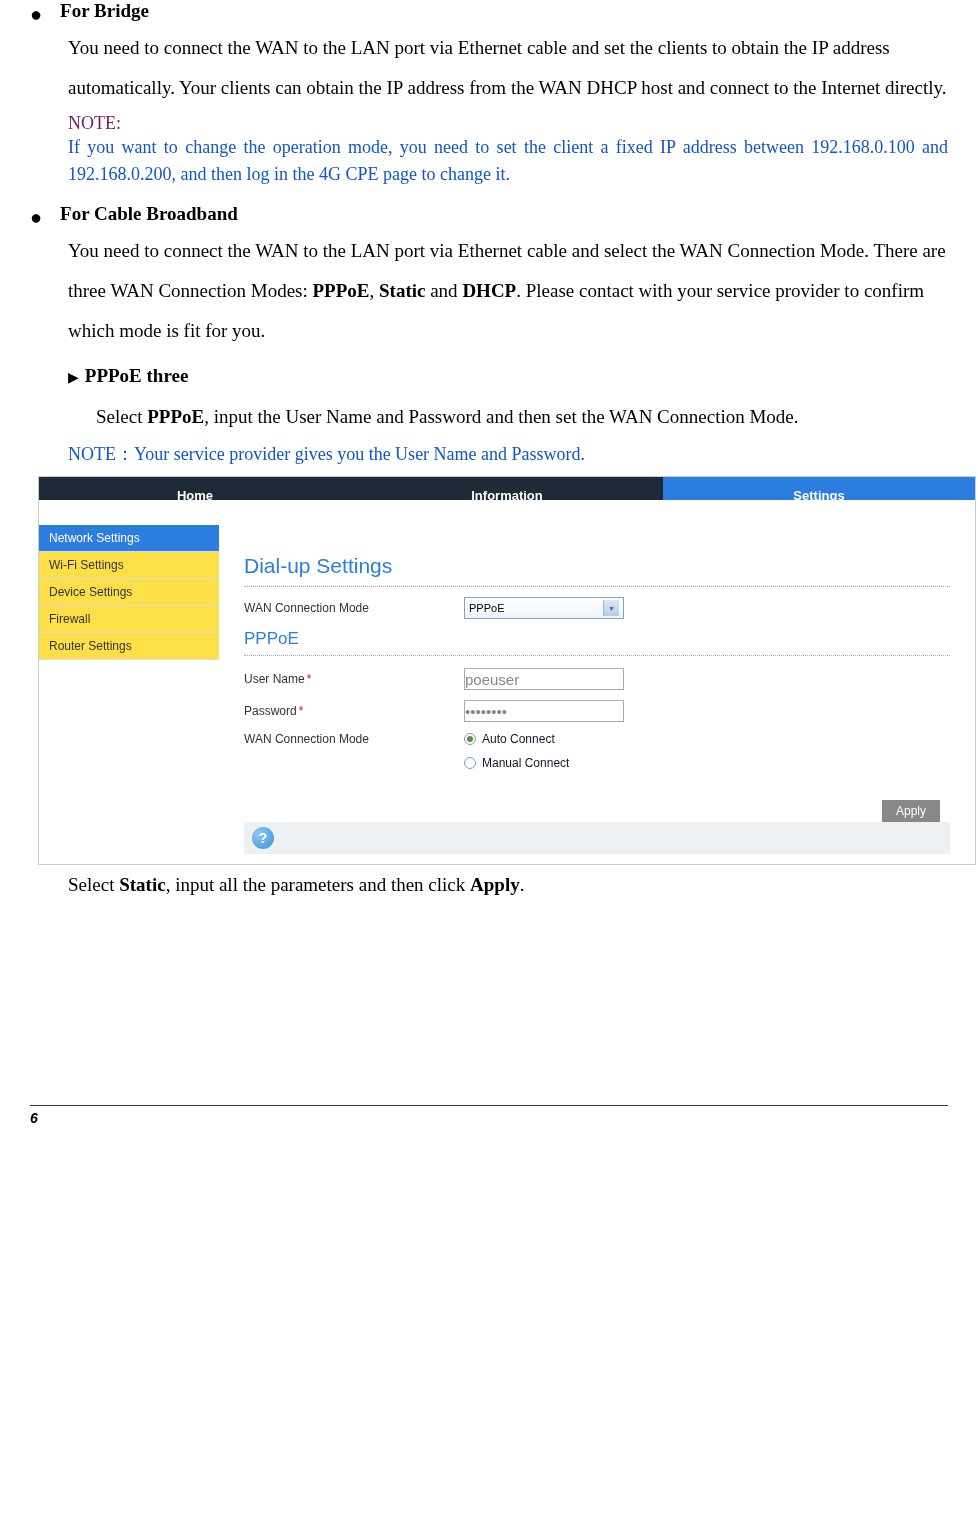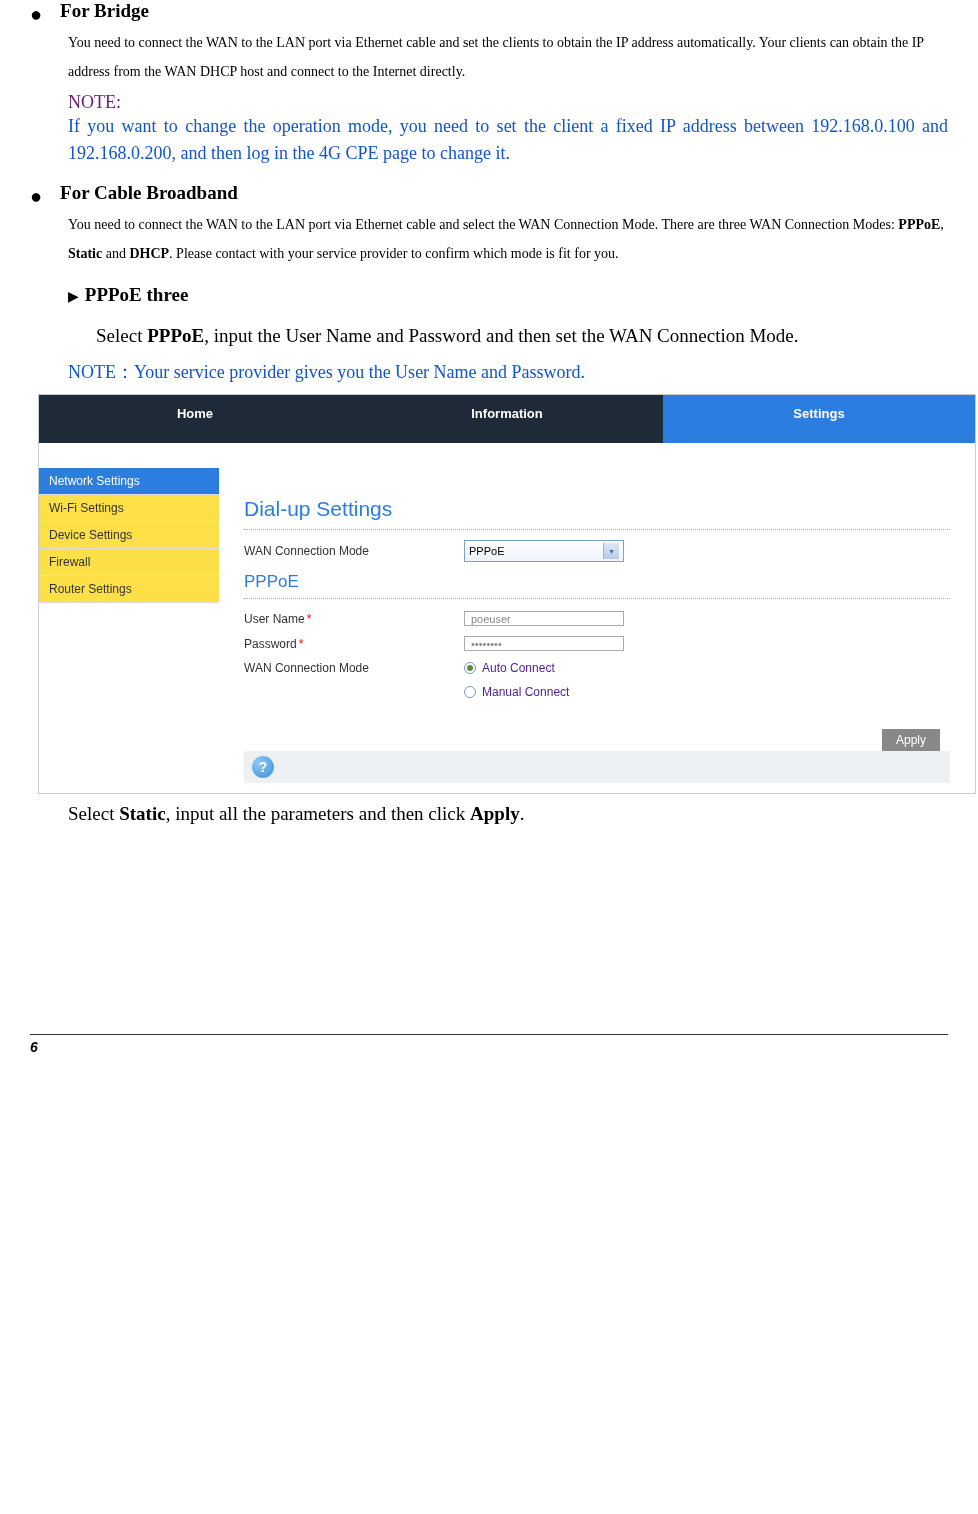--- a/index.html
+++ b/index.html
@@ -1,51 +1,51 @@
 <!DOCTYPE html>
 <html><head>
   <meta charset="utf-8">
   <style>
     * { box-sizing: border-box; margin: 0; padding: 0; }
     body { font-family: "Times New Roman", serif; font-size: 18px; color: #000; width: 978px; background: #fff; padding: 0 30px; }
     .bullet-section { margin-bottom: 15px; }
     .bullet-header { display: flex; align-items: flex-start; }
     .bullet-dot { font-size: 20px; margin-right: 18px; line-height: 1.4; }
     .bullet-title { font-weight: bold; font-size: 19px; }
-    .bullet-body { margin-left: 38px; line-height: 2.1; font-size: 14px; }
+    .bullet-body { margin-left: 38px; line-height: 2.1; font-size: 19px; }
     .note-box { margin-left: 38px; margin-top: 5px; margin-bottom: 15px; }
     .note-label { color: #701a75; font-weight: 400; font-size: 18px; }
     .note-text { color: #1155cc; font-size: 18px; text-align: justify; line-height: 1.5; }
     .sub-header { margin-left: 38px; margin-top: 15px; margin-bottom: 10px; font-size: 19px; }
     .triangle { font-size: 14px; margin-right: 6px; }
     .sub-title { font-weight: bold; }
     .sub-body { margin-left: 38px; line-height: 2.1; font-size: 19px; }
     .note2 { margin-left: 38px; color: #1155cc; font-size: 18px; margin-top: 5px; margin-bottom: 10px; }
     .inline-bold { font-weight: bold; }
     
     
     .ui-screenshot { border: 1px solid #ccc; margin-left: 8px; margin-right: 0; margin-top: 5px; background: #fff; width: 938px; }
-    .tab-bar { display: flex; height: 48px; }
+    .tab-bar { display: flex; height: 23px; }
     .tab { flex: 1; text-align: center; line-height: 38px; font-size: 13px; font-weight: bold; color: #fff; font-family: Arial, sans-serif; }
     .tab-dark { background: #1e2a38; }
     .tab-active { background: #2b7de0; }
     .ui-body { display: flex; background: #fff; }
     .sidebar { width: 180px; font-family: Arial, sans-serif; font-size: 12px; margin-top: 25px; }
     .sidebar-item { padding: 6px 10px; border-bottom: 1px solid #ddd; background: #fde047; color: #333; }
     .sidebar-item.active { background: #2b7de0; color: #fff; }
     .main-panel { flex: 1; padding: 20px 25px 10px 25px; font-family: Arial, sans-serif; margin-top: 34px; }
     .panel-title { color: #2b7de0; font-size: 21px; font-family: Arial, sans-serif; border-bottom: 1px dotted #aaa; padding-bottom: 8px; margin-bottom: 10px; }
     .form-row { display: flex; align-items: center; margin-bottom: 10px; font-size: 12px; }
     .form-label { width: 220px; text-align: left; padding-right: 15px; color: #333; font-size: 12px; }
     .required { color: red; margin-left: 2px; }
     .form-select { width: 160px; height: 22px; border: 1px solid #7da2ce; font-size: 11px; padding: 2px 4px; background: linear-gradient(#fff, #eef3fb); position: relative; display: flex; align-items: center; justify-content: space-between; }
     .select-arrow { width: 16px; height: 16px; background: linear-gradient(#dce7f5, #b5cde8); border-left: 1px solid #9ab5d6; display: flex; align-items: center; justify-content: center; font-size: 8px; color: #4a6a8f; }
-    .form-input { width: 160px; height: 15px; border: 1px solid #aaa; font-size: 11px; padding: 2px 6px; color: #888; }
+    .form-input { width: 160px; height: 22px; border: 1px solid #aaa; font-size: 15px; padding: 2px 0; color: #888; }
     .section-sub { color: #2b7de0; font-size: 17px; border-bottom: 1px dotted #aaa; padding-bottom: 6px; margin: 8px 0 12px 0; }
-    .radio-group { display: flex; align-items: center; font-size: 12px; color: #4c1d95; }
+    .radio-group { display: flex; align-items: center; font-size: 12px; color: #0f172a; }
     .radio { width: 12px; height: 12px; border: 1px solid #7a9bc4; border-radius: 50%; margin-right: 6px; display: inline-flex; align-items: center; justify-content: center; background: #fff; }
     .radio.checked::after { content: ""; width: 6px; height: 6px; background: #5a8f3e; border-radius: 50%; display: block; }
     .apply-btn { background: #888; color: #fff; border: none; padding: 4px 14px; font-size: 12px; float: right; margin-top: 20px; margin-right: 10px; font-family: Arial, sans-serif; }
     .help-bar { clear: both; background: #eef1f3; height: 32px; margin-top: 10px; display: flex; align-items: center; padding-left: 8px; }
     .help-icon { width: 22px; height: 22px; border-radius: 50%; background: radial-gradient(circle at 30% 30%, #8ec9f5, #3b8fd4); color: #fff; display: flex; align-items: center; justify-content: center; font-size: 14px; font-weight: bold; font-family: Arial; }
     
     .page-footer { position: relative; margin-top: 200px; border-top: 1px solid #333; padding-top: 4px; font-size: 14px; font-weight: bold; font-style: italic; font-family: Arial, sans-serif; }
   </style>
 </head>
 <body>

